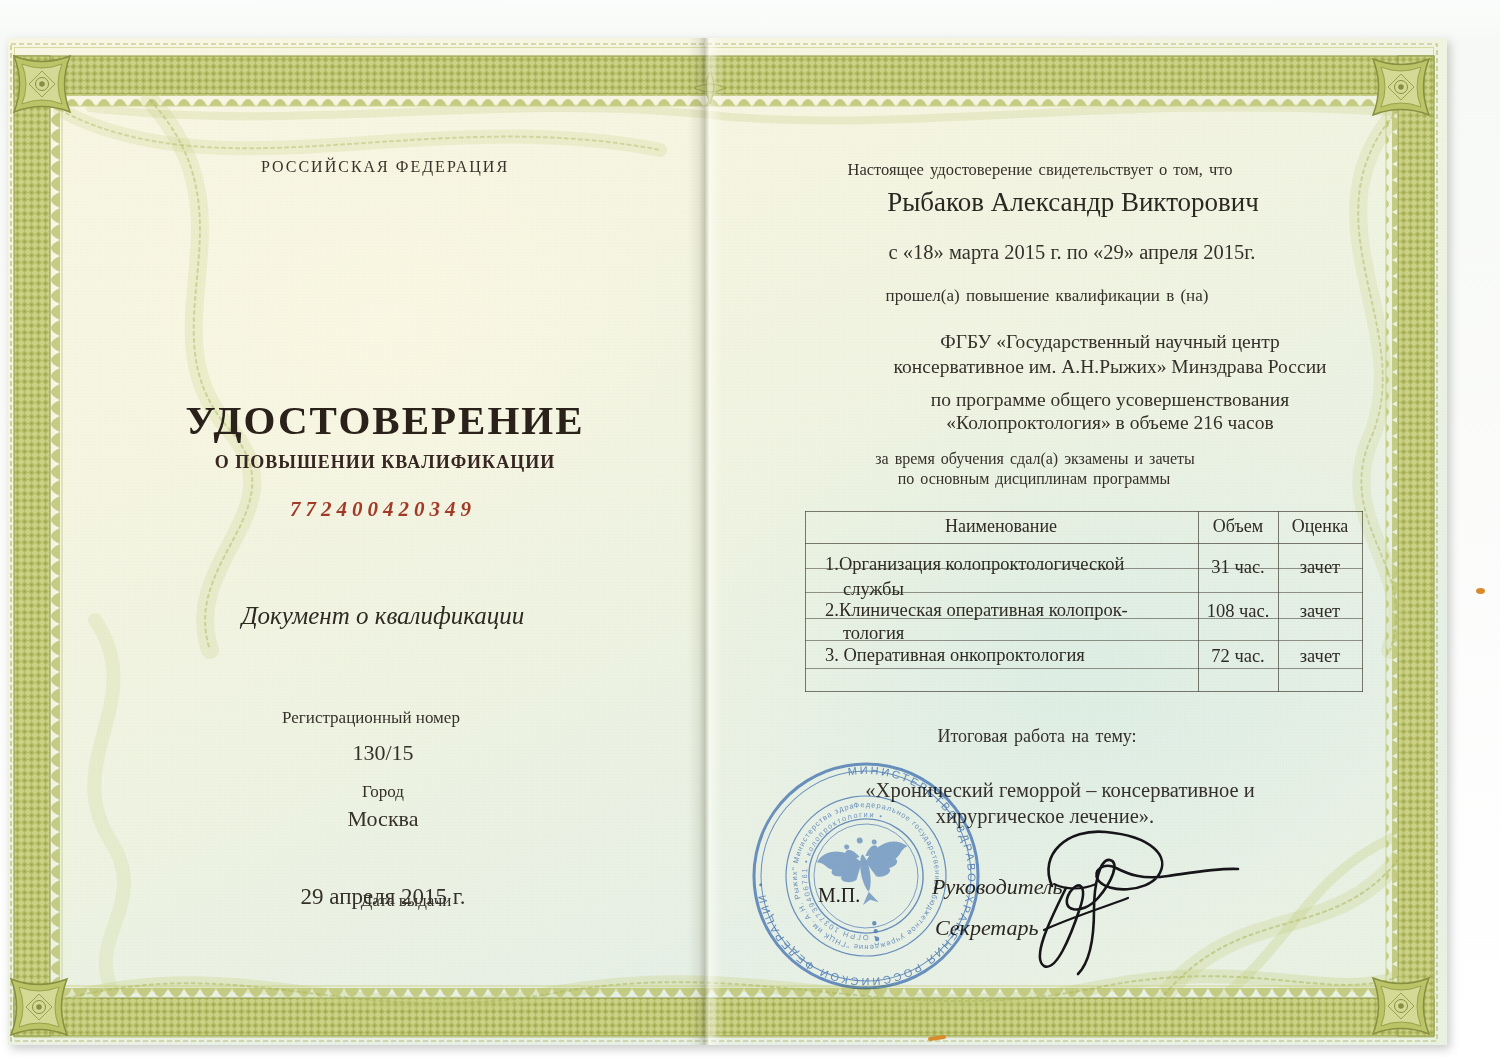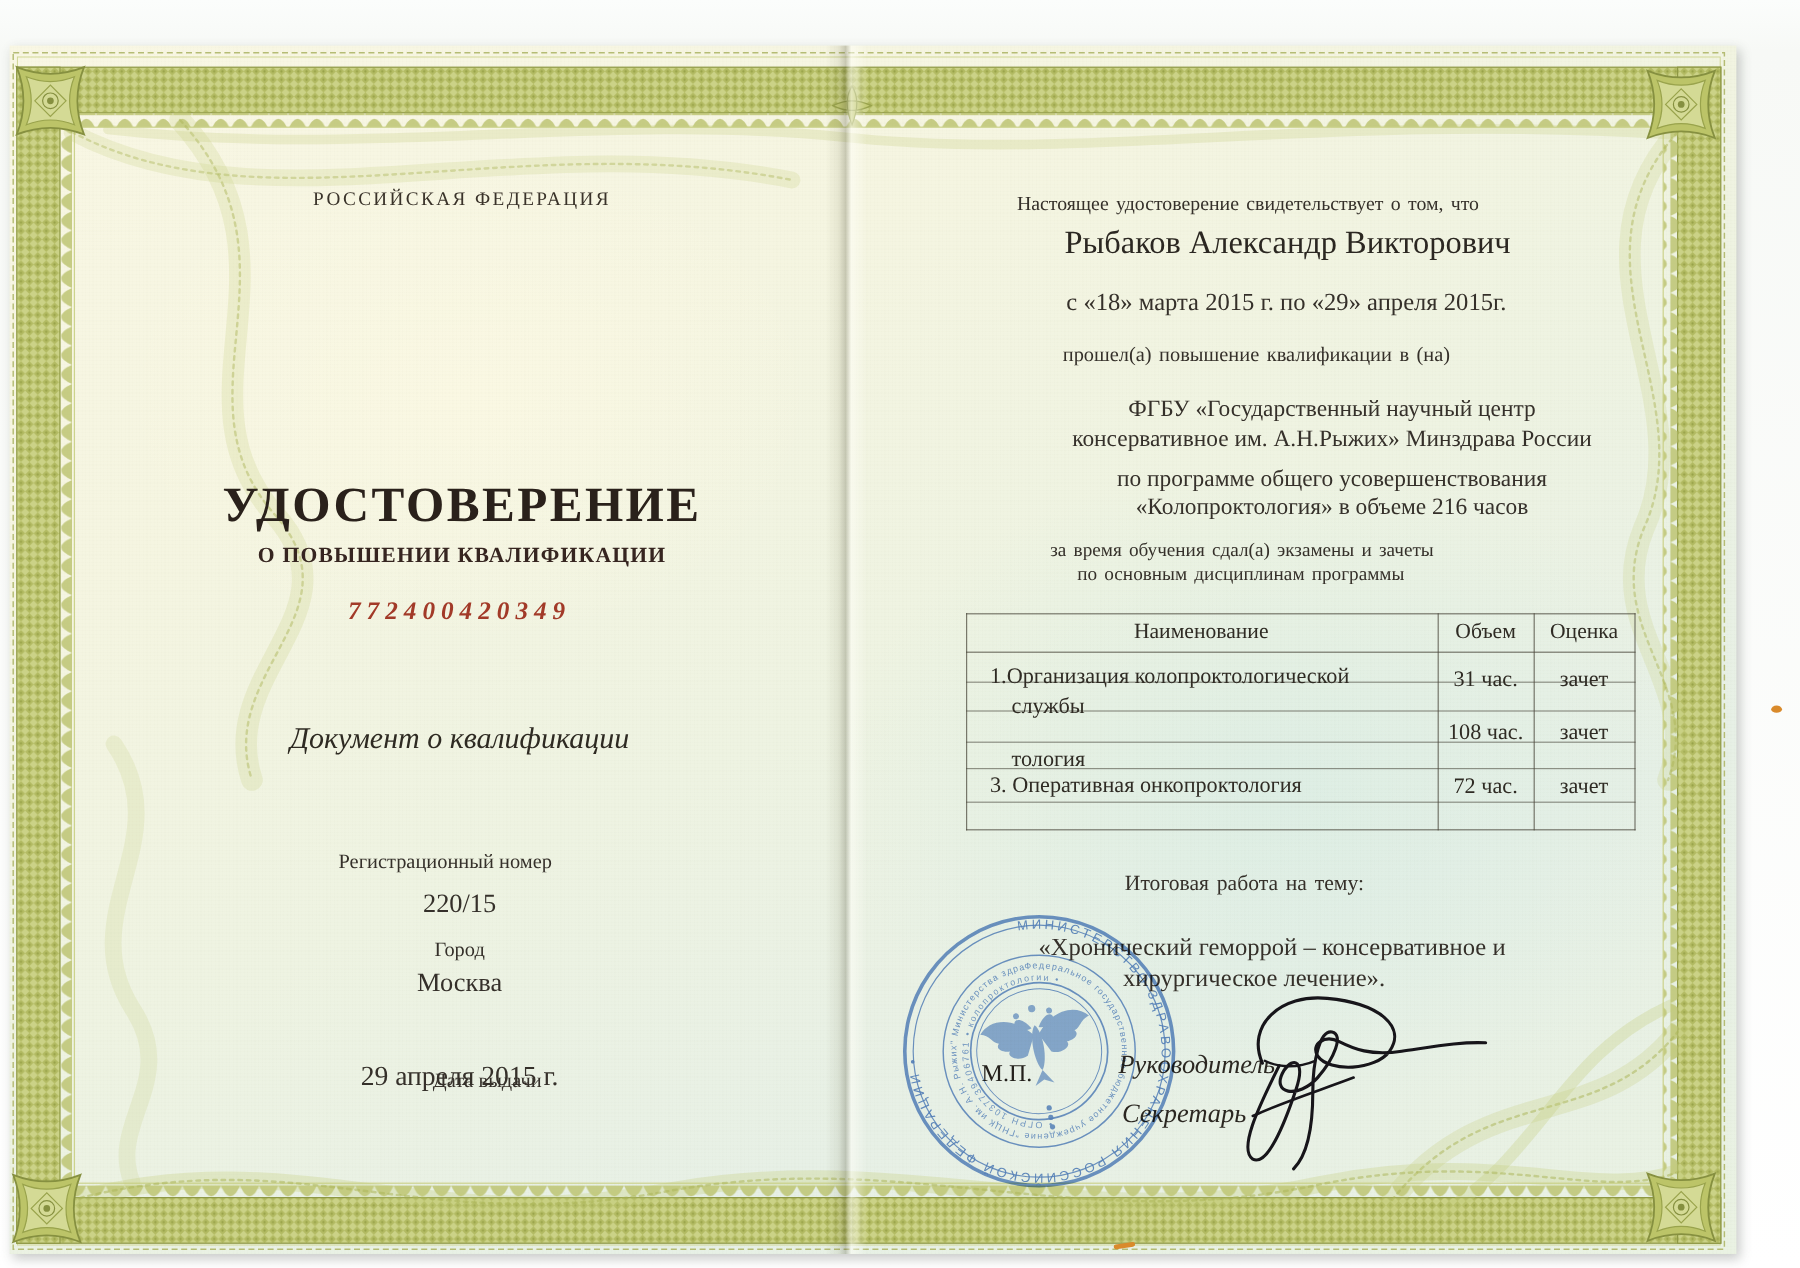--- a/index.html
+++ b/index.html
@@ -103,21 +103,21 @@
 
   <div id="fold" class="abs"></div>
 
   <div>
     <div class="t c" style="left:385px;top:158px;font-size:16px;letter-spacing:2px;color:#3a332a;">РОССИЙСКАЯ ФЕДЕРАЦИЯ</div>
     <div class="t c" style="left:385px;top:396px;font-size:41px;font-weight:bold;letter-spacing:2px;color:#2a211b;">УДОСТОВЕРЕНИЕ</div>
     <div class="t c" style="left:385px;top:452px;font-size:18px;font-weight:bold;letter-spacing:1px;color:#362520;">О ПОВЫШЕНИИ КВАЛИФИКАЦИИ</div>
     <div class="t c" style="left:383px;top:497px;font-size:21px;font-weight:bold;letter-spacing:5px;color:#a23a28;font-style:italic;">772400420349</div>
     <div class="t c it" style="left:383px;top:602px;font-size:25px;color:#2e2a22;">Документ о квалификации</div>
     <div class="t c" style="left:371px;top:708px;font-size:17px;text-align:center;">Регистрационный номер</div>
-    <div class="t c" style="left:383px;top:740px;font-size:22px;">220/15</div>
+    <div class="t c" style="left:383px;top:740px;font-size:22px;">130/15</div>
     <div class="t c" style="left:383px;top:782px;font-size:17px;">Город</div>
     <div class="t c" style="left:383px;top:806px;font-size:22px;">Москва</div>
     <div class="t c" style="left:406px;top:860px;font-size:17px;margin-top:31px;">Дата выдачи</div>
     <div class="t c" style="left:383px;top:884px;font-size:23px;">29 апреля 2015 г.</div>
   </div>
 
   <div>
     <div class="t c" style="left:1040px;top:160px;font-size:16.5px;word-spacing:2px;">Настоящее удостоверение свидетельствует о том, что</div>
     <div class="t c" style="left:1073px;top:187px;font-size:27px;color:#2b2721;text-align:center;">Рыбаков Александр Викторович</div>
     <div class="t c" style="left:1072px;top:241px;font-size:20.5px;">с «18» марта 2015 г. по «29» апреля 2015г.</div>
@@ -145,20 +145,21 @@
 
       <div class="cellnum" style="left:196px;top:5px;font-size:18px;">Наименование</div>
       <div class="cellnum" style="left:433px;top:5px;font-size:18px;">Объем</div>
       <div class="cellnum" style="left:515px;top:5px;font-size:18px;">Оценка</div>
 
       <div class="cellname" style="left:20px;top:43px;">1.Организация колопроктологической</div>
       <div class="cellname" style="left:38px;top:68px;">службы</div>
       <div class="cellnum" style="left:433px;top:46px;">31 час.</div>
       <div class="cellnum" style="left:515px;top:46px;">зачет</div>
 
+      <div class="cellname" style="left:20px;top:89px;">2.Клиническая оперативная колопрок-</div>
       <div class="cellname" style="left:38px;top:112px;">тология</div>
       <div class="cellnum" style="left:433px;top:90px;">108 час.</div>
       <div class="cellnum" style="left:515px;top:90px;">зачет</div>
 
       <div class="cellname" style="left:20px;top:134px;">3. Оперативная онкопроктология</div>
       <div class="cellnum" style="left:433px;top:135px;">72 час.</div>
       <div class="cellnum" style="left:515px;top:135px;">зачет</div>
     </div>
 
     <div class="t c" style="left:1037px;top:726px;font-size:18px;word-spacing:2px;">Итоговая работа на тему:</div>

